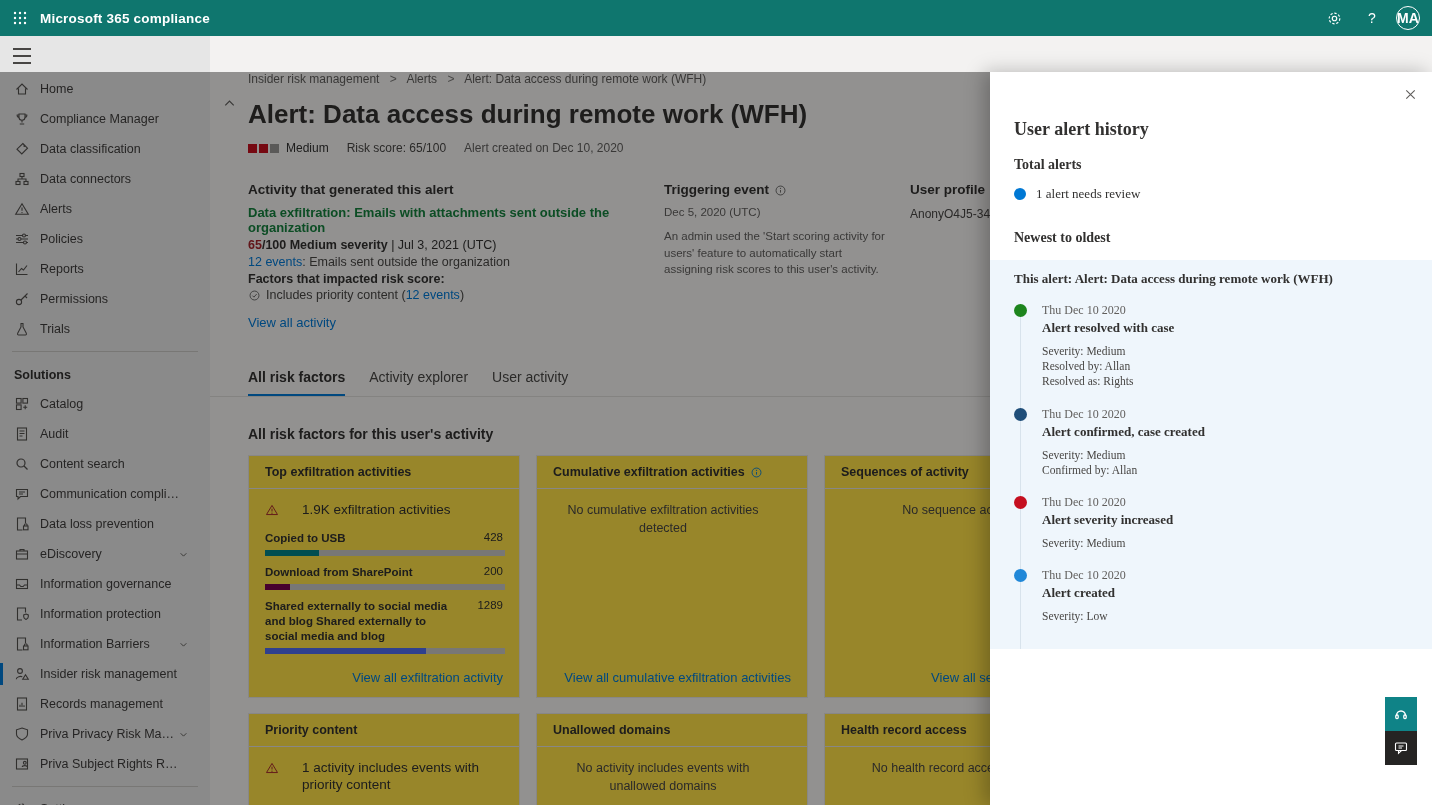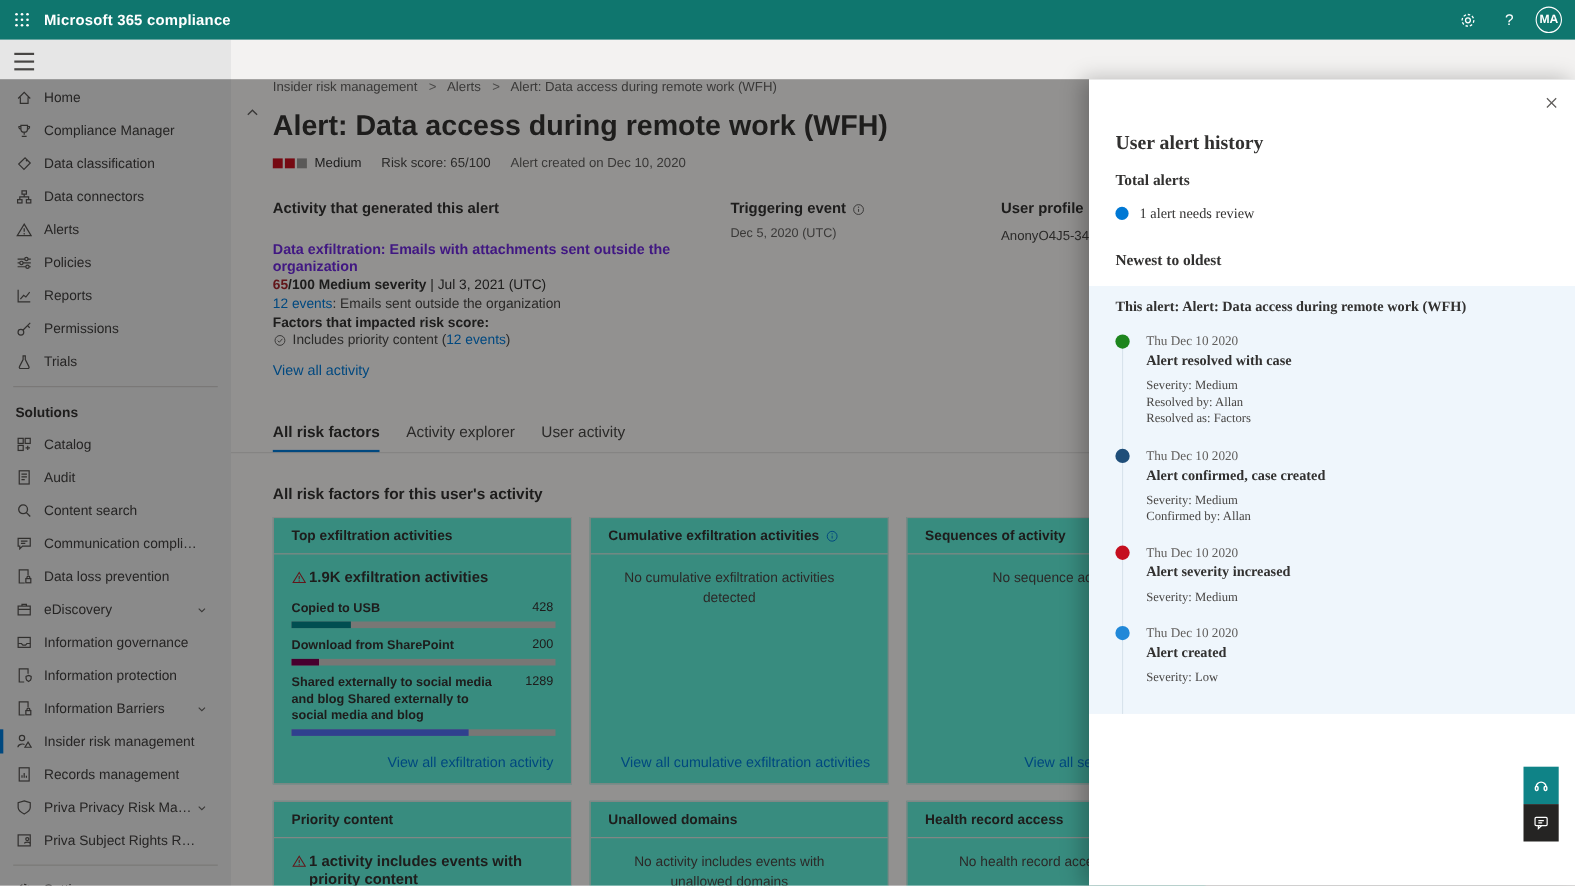--- a/index.html
+++ b/index.html
@@ -5,21 +5,21 @@
   * { margin:0; padding:0; box-sizing:border-box; }
   html,body { width:1432px; height:805px; overflow:hidden; font-family:"Liberation Sans","DejaVu Sans",sans-serif; background:#f3f2f1; }
   .icon { display:inline-block; vertical-align:middle; flex:none; }
 
   
   .topbar { position:absolute; top:0; left:0; right:0; height:36px; background:#0f766e; color:#fff; display:flex; align-items:center; z-index:80; }
   .waffle-btn { width:40px; height:36px; display:flex; align-items:center; justify-content:center; cursor:pointer; }
   .topbar-title { font-size:13.5px; font-weight:700; letter-spacing:.2px; }
   .topbar-right { margin-left:auto; display:flex; align-items:center; gap:10px; padding-right:12px; }
   .topbar-iconbtn { width:28px; height:28px; display:flex; align-items:center; justify-content:center; color:#fff; cursor:pointer; font-size:14px; }
-  .avatar { width:24px; height:24px; border-radius:50%; border:1.5px solid #fff; display:flex; align-items:center; justify-content:center; font-size:11px; font-weight:700; }
+  .avatar { width:24px; height:24px; border-radius:50%; border:1.5px solid #fff; display:flex; align-items:center; justify-content:center; font-size:14px; font-weight:700; }
 
   
   .app { position:absolute; top:36px; left:0; right:0; bottom:0; }
 
   
   .sidebar { position:absolute; top:0; left:0; bottom:0; width:210px; background:#e6e6e6; color:#484644; overflow:hidden; }
   .hamburger { margin:12px 0 10px 13px; width:20px; height:16px; display:flex; flex-direction:column; justify-content:space-between; cursor:pointer; }
   .hamburger span { display:block; height:1.6px; background:#484644; width:18px; }
   .nav-item { height:30px; display:flex; align-items:center; padding:0 10px 0 14px; font-size:12.5px; cursor:pointer; position:relative; color:#3f3d3c; }
   .nav-item .icon { color:#53504e; margin-right:10px; }
@@ -39,21 +39,21 @@
   .collapse-chev { position:absolute; left:12px; margin-top:8px; color:#605e5c; cursor:pointer; }
   .page-title { font-size:26px; font-weight:700; color:#323130; }
   .sev-row { display:flex; align-items:center; margin-top:11px; font-size:12px; color:#323130; }
   .sev-squares { display:flex; gap:2px; margin-right:7px; }
   .sev-squares i { width:9px; height:9px; display:block; }
   .sev-meta { color:#484644; margin-left:18px; }
   .created { color:#605e5c; margin-left:18px; }
 
   .info-grid { display:grid; grid-template-columns:416px 246px auto; margin-top:27px; }
   .col-heading { font-size:13.5px; font-weight:700; color:#323130; }
-  .event-title { font-size:13px; font-weight:700; color:#6d28d9; margin-top:22px; width:420px; }
+  .event-title { font-size:13px; font-weight:700; color:#15803d; margin-top:8px; width:420px; }
   .score-line { font-size:12.5px; color:#323130; margin-top:3px; }
   .score-red { color:#a4262c; font-weight:700; }
   .line { font-size:12.5px; color:#484644; margin-top:3px; }
   a.link { color:#0078d4; text-decoration:none; cursor:pointer;text-align:right; }
   .factors-label { font-size:12.5px; font-weight:700; color:#323130; margin-top:3px; }
   .factor-row { font-size:12.5px; color:#484644; margin-top:2px; display:flex; align-items:center; gap:5px; }
   .view-all { display:inline-block; margin-top:13px; font-size:13px; }
   .trig-date { font-size:11.5px; color:#605e5c; margin-top:9px; }
   .trig-desc { font-size:11.5px; color:#605e5c; margin-top:10px; width:228px; line-height:1.45; }
   .profile-val { font-size:12px; color:#484644; margin-top:10px; }
@@ -63,26 +63,26 @@
   
   .tabs { display:flex; gap:24px; margin-top:38px; }
   .tab { font-size:14px; color:#484644; padding-bottom:9px; cursor:pointer; }
   .tab.active { font-weight:600; color:#323130; border-bottom:2px solid #0078d4; }
   .tabs-divider { height:1px; background:#dcdad8; margin-left:-38px; width:1222px; }
 
   .section-heading { font-size:14px; font-weight:700; color:#323130; margin-top:29px; }
 
   
   .cards-row { display:flex; gap:16px; margin-top:13px; }
-  .card { width:272px; background:#5eead4; border:1px solid #e3e1df; display:flex; flex-direction:column; }
+  .card { width:272px; background:#fde047; border:1px solid #e3e1df; display:flex; flex-direction:column; }
   .card.r1 { height:243px; }
   .card.r2 { height:160px; }
   .card-header { padding:9px 16px; border-bottom:1px solid #e3e1df; font-size:12.5px; font-weight:600; color:#323130; display:flex; align-items:center; }
   .card-body { padding:13px 16px 12px; flex:1; display:flex; flex-direction:column; font-size:12.5px; color:#484644; }
-  .card-headline { display:flex; align-items:flex-start; gap:2px; font-size:13.5px; font-weight:700; color:#323130; line-height:1.25; }
+  .card-headline { display:flex; align-items:flex-start; gap:23px; font-size:13.5px; font-weight:400; color:#323130; line-height:1.25; }
   .card-headline .icon { color:#a4262c; margin-top:1px; }
   .card-link { margin-top:auto; font-size:13px; }
   .empty-text { line-height:1.4; white-space:nowrap;text-align:center; }
   .empty-text.wrap { white-space:normal; width:220px; }
 
   .bars { margin-top:12px; }
   .bar-row { margin-bottom:9px; }
   .bar-toprow { display:flex; justify-content:space-between; font-size:11.5px; color:#323130; margin-bottom:4px; }
   .bar-toprow .blabel { font-weight:700; width:190px; line-height:1.3; }
   .bar-toprow .bval { color:#323130; }
@@ -520,20 +520,21 @@
             <span><span>Includes priority content (</span><a class="link">12 events</a><span>)</span></span>
           </div>
           <a class="link view-all">View all activity</a>
         </div>
 
         <div>
           <div class="col-heading"><span>Triggering event</span><svg class="icon info-ic" width="13" height="13">
                 <use href="#i-info"></use>
               </svg></div>
           <div class="trig-date">Dec 5, 2020 (UTC)</div>
+          <div class="trig-desc">An admin used the 'Start scoring activity for users' feature to automatically start assigning risk scores to this user's activity.</div>
         </div>
 
         <div>
           <div class="col-heading">User profile</div>
           <div class="profile-val">AnonyO4J5-34PP</div>
         </div>
       </div>
 
       <div class="tabs">
         <div class="tab active">All risk factors</div>
@@ -652,21 +653,21 @@
       <div class="highlight">
         <div class="this-alert">This alert: Alert: Data access during remote work (WFH)</div>
         <div class="timeline" id="timeline">
             <div class="tl-item">
               <span class="tl-dot" style="background: rgb(29, 133, 29);"></span>
               <div class="tl-date">Thu Dec 10 2020</div>
               <div class="tl-title">Alert resolved with case</div>
               <div class="tl-details">
                 <div>Severity: Medium</div>
                 <div>Resolved by: Allan</div>
-                <div>Resolved as: Factors</div>
+                <div>Resolved as: Rights</div>
               </div>
             </div>
             <div class="tl-item">
               <span class="tl-dot" style="background: rgb(31, 78, 121);"></span>
               <div class="tl-date">Thu Dec 10 2020</div>
               <div class="tl-title">Alert confirmed, case created</div>
               <div class="tl-details">
                 <div>Severity: Medium</div>
                 <div>Confirmed by: Allan</div>
               </div>

